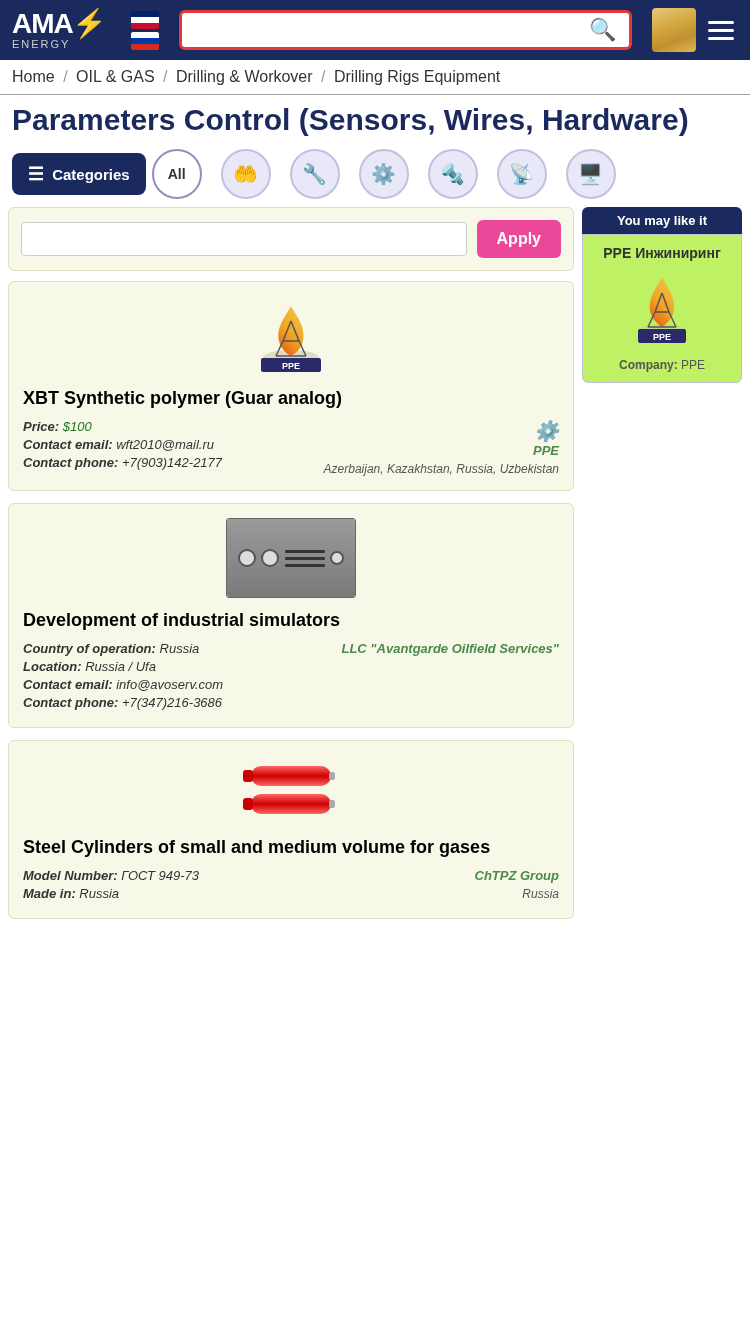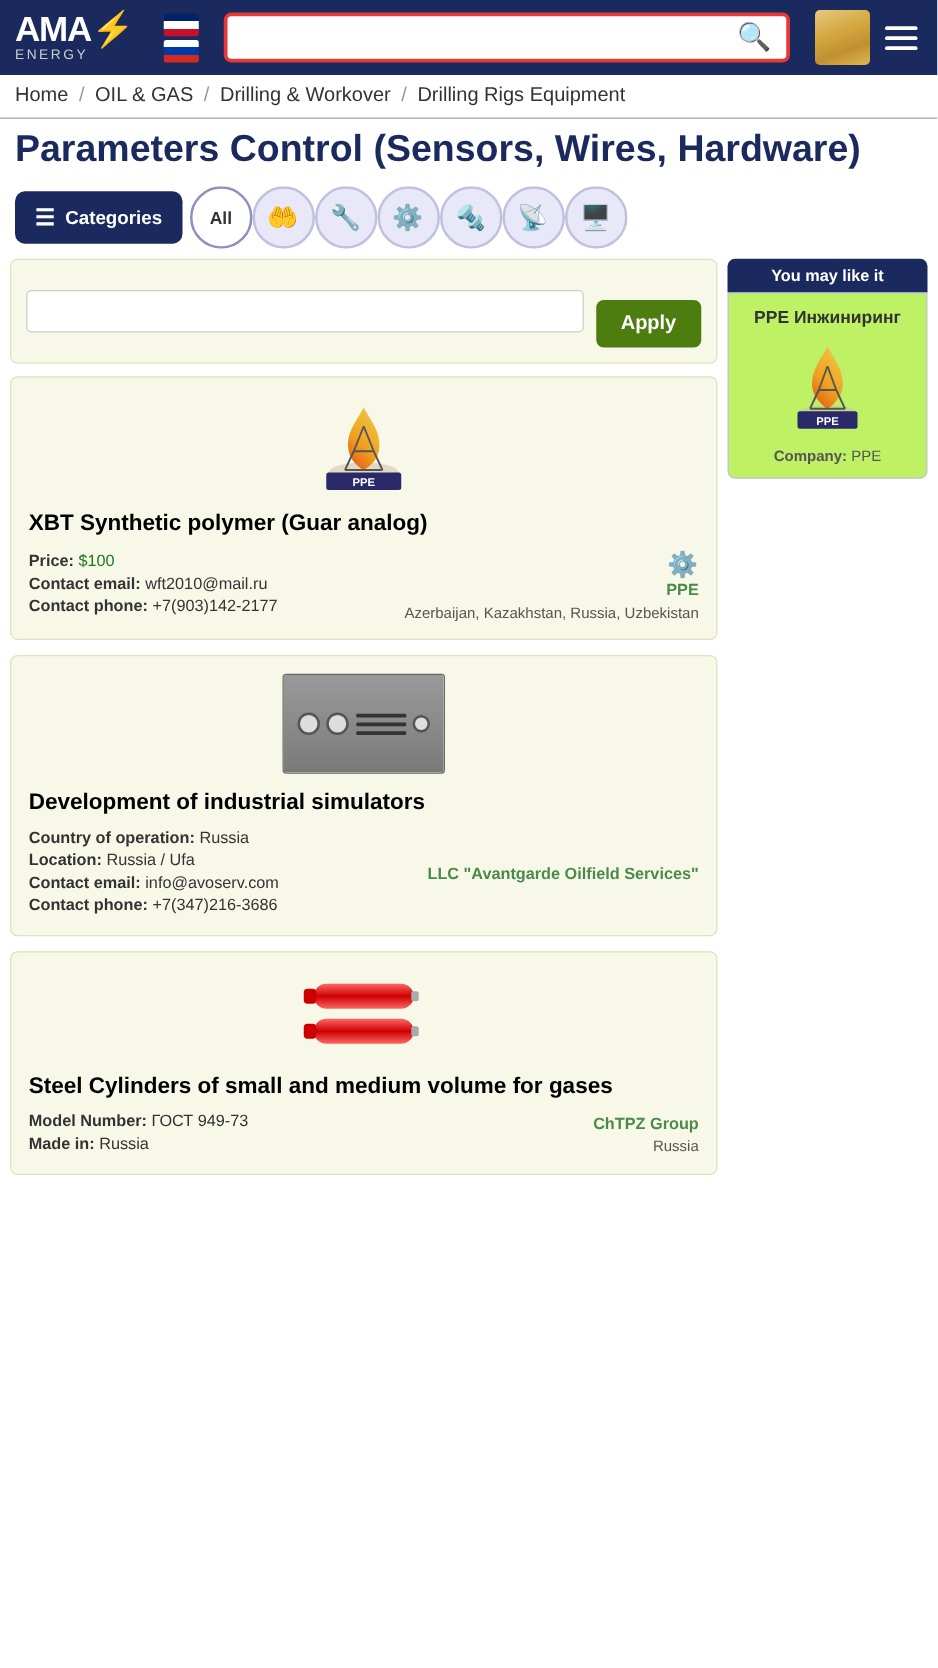--- a/index.html
+++ b/index.html
@@ -156,21 +156,21 @@
       align-items: center;
       gap: 8px;
       white-space: nowrap;
     }
     .cat-icon {
       font-size: 18px;
     }
     .filter-tabs {
       display: flex;
       align-items: flex-start;
-      gap: 0;
+      gap: 19px;
       overflow-x: auto;
     }
     .filter-tab {
       width: 50px;
       height: 50px;
       border-radius: 50%;
       background: #e8e8f8;
       border: 2px solid #c0c0e0;
       display: flex;
       align-items: center;
@@ -219,30 +219,29 @@
     .filter-input {
       flex: 1;
       border: 1px solid #ccc;
       border-radius: 4px;
       padding: 8px 10px;
       font-size: 14px;
       background: #fff;
       outline: none;
     }
     .apply-btn {
-      background: #4d7c0f;
+      background: #ec4899;
       color: #fff;
       border: none;
       border-radius: 6px;
       padding: 10px 20px;
       font-size: 16px;
       cursor: pointer;
       font-weight: bold;
       white-space: nowrap;
-      margin-top: 20px;
     }
 
     
     .product-card {
       background: #f8f8e8;
       border: 1px solid #e0e0c0;
       border-radius: 6px;
       padding: 14px;
       margin-bottom: 12px;
     }
@@ -258,21 +257,22 @@
     }
     .product-title {
       font-size: 18px;
       font-weight: bold;
       color: #000;
       margin-bottom: 10px;
     }
     .product-details {
       display: flex;
       justify-content: space-between;
-      align-items: center;
+      align-items: flex-start;
+      font-style: italic;
     }
     .product-left p {
       font-size: 13px;
       margin-bottom: 3px;
       color: #333;
     }
     .product-left p strong {
       font-weight: bold;
     }
     .product-left .price {

